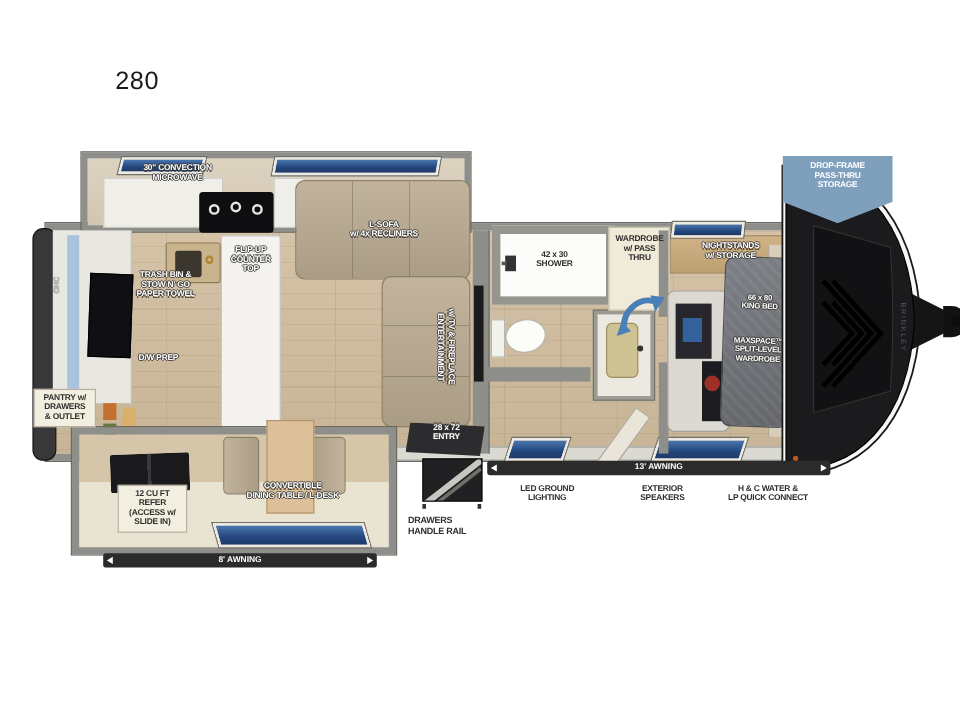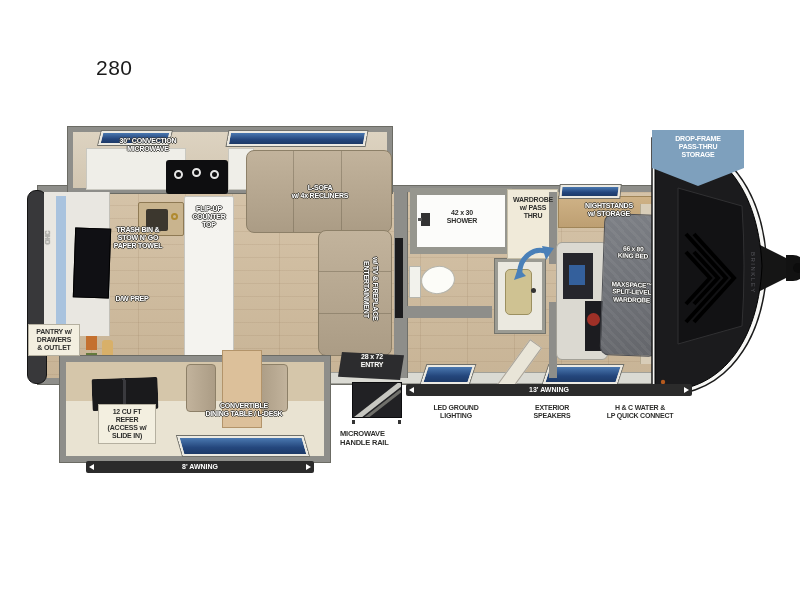--- a/index.html
+++ b/index.html
@@ -201,21 +201,21 @@
 w/ PASS
 THRU</div>
   <div class="lw" style="left:556px;top:202px;width:106px;">NIGHTSTANDS
 w/ STORAGE</div>
   <div class="lb box" style="left:98px;top:404px;width:58px;z-index:13;">12 CU FT
 REFER
 (ACCESS w/
 SLIDE IN)</div>
   <div class="lw" style="left:186px;top:402px;width:116px;z-index:13;">CONVERTIBLE
 DINING TABLE / L-DESK</div>
-  <div class="lb" style="left:340px;top:430px;width:76px;font-size:7.5px;text-align:left;">MICROWAVE
+  <div class="lb" style="left:340px;top:430px;width:76px;font-size:7.5px;text-align:left;">DRAWERS
 HANDLE RAIL</div>
   <div class="lb" style="left:414px;top:404px;width:84px;">LED GROUND
 LIGHTING</div>
   <div class="lb" style="left:514px;top:404px;width:76px;">EXTERIOR
 SPEAKERS</div>
   <div class="lb" style="left:588px;top:404px;width:104px;">H &amp; C WATER &amp;
 LP QUICK CONNECT</div>
 
 </div>
 

